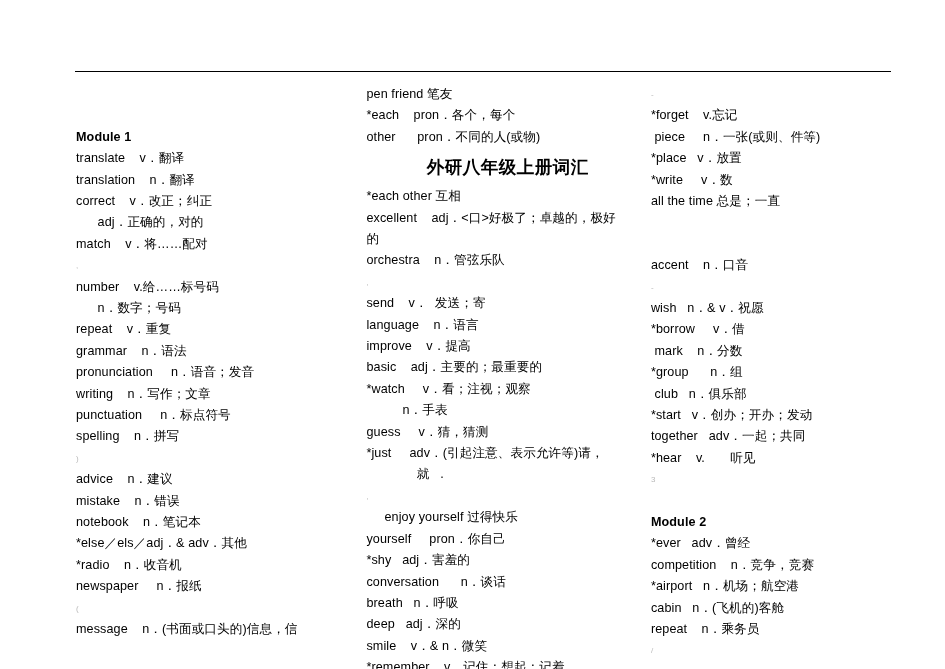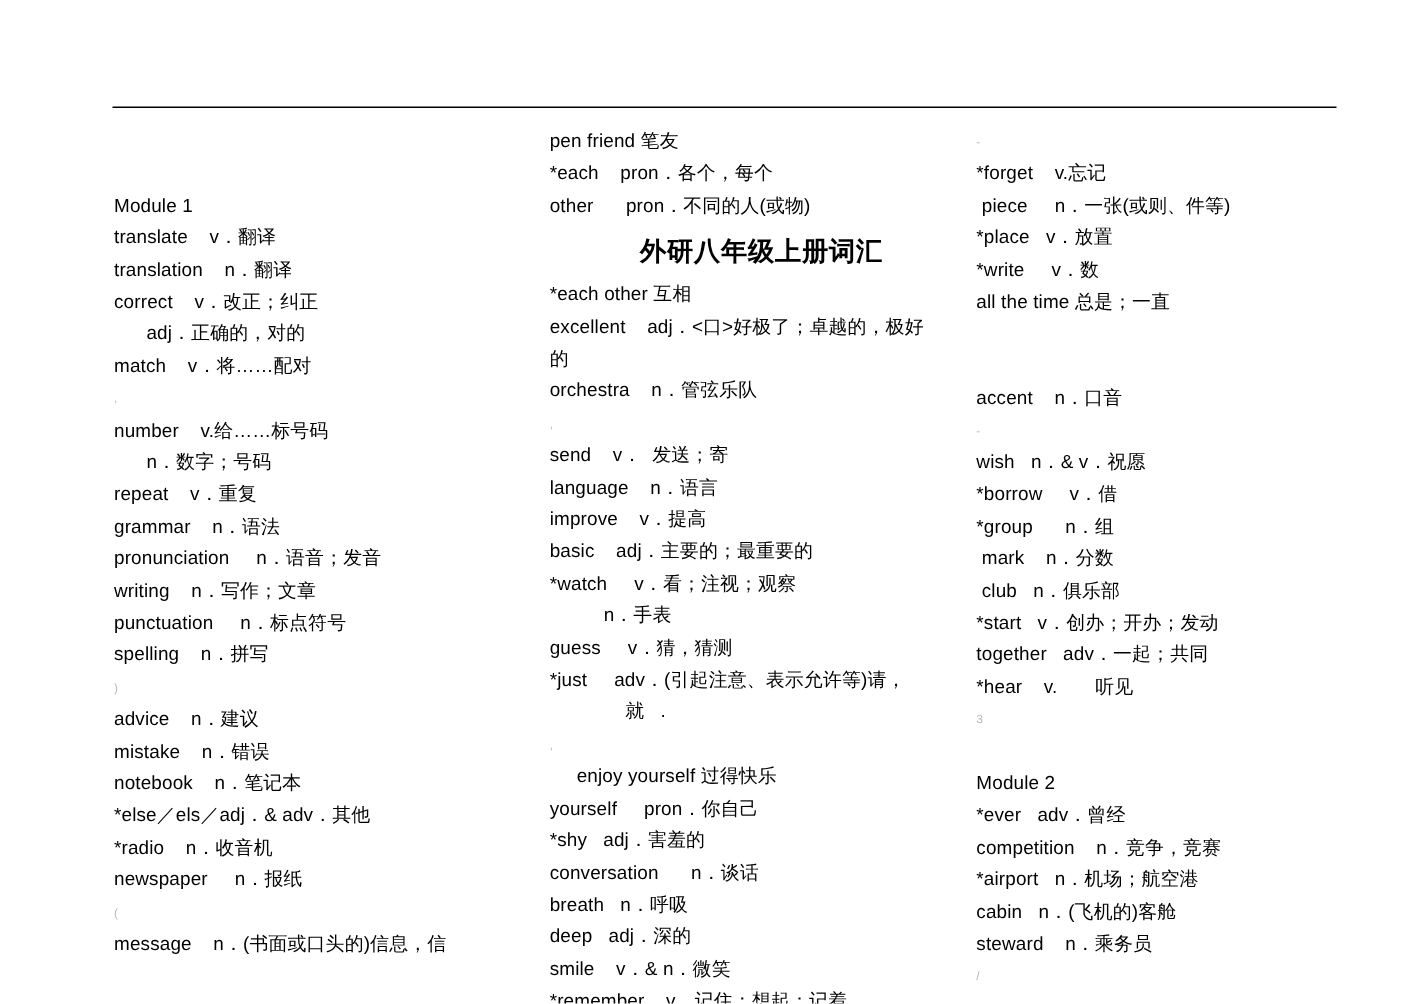--- a/index.html
+++ b/index.html
@@ -43,21 +43,21 @@
   .col-left   { width: 282px; padding-left: 76px; }
   .col-mid    { width: 282px; padding-left: 14px; }
   .col-right  { width: 300px; padding-left: 8px; }
 
   .line {
     font-size: 12.6px;
     line-height: 21.4px;
     white-space: pre;
     letter-spacing: 0.1px;
   }
-  .line.bold { font-weight: normal; }
+  .line.bold { font-weight: bold; }
   .spacer {
     height: 21.4px;
     line-height: 21.4px;
     font-size: 8px;
     color: #b9b9b9;
     white-space: pre;
   }
   .gap {
     height: 21.4px;
   }
@@ -147,31 +147,31 @@
       <div class="line"> piece     n．一张(或则、件等)</div>
       <div class="line">*place   v．放置</div>
       <div class="line">*write     v．数</div>
       <div class="line">all the time 总是；一直</div>
       <div class="gap"></div>
       <div class="gap"></div>
       <div class="line">accent    n．口音</div>
       <div class="spacer">-</div>
       <div class="line">wish   n．&amp; v．祝愿</div>
       <div class="line">*borrow     v．借</div>
+      <div class="line"> mark    n．分数</div>
       <div class="line">*group      n．组</div>
-      <div class="line"> mark    n．分数</div>
       <div class="line"> club   n．俱乐部</div>
       <div class="line">*start   v．创办；开办；发动</div>
       <div class="line">together   adv．一起；共同</div>
       <div class="line">*hear    v.       听见</div>
       <div class="spacer">3</div>
       <div class="gap"></div>
       <div class="line bold">Module 2</div>
       <div class="line">*ever   adv．曾经</div>
       <div class="line">competition    n．竞争，竞赛</div>
       <div class="line">*airport   n．机场；航空港</div>
       <div class="line">cabin   n．(飞机的)客舱</div>
-      <div class="line">steward    n．乘务员</div>
+      <div class="line">repeat    n．乘务员</div>
       <div class="spacer">/</div>
     </div>
 
   </div>
 </div>
 
 </body></html>

